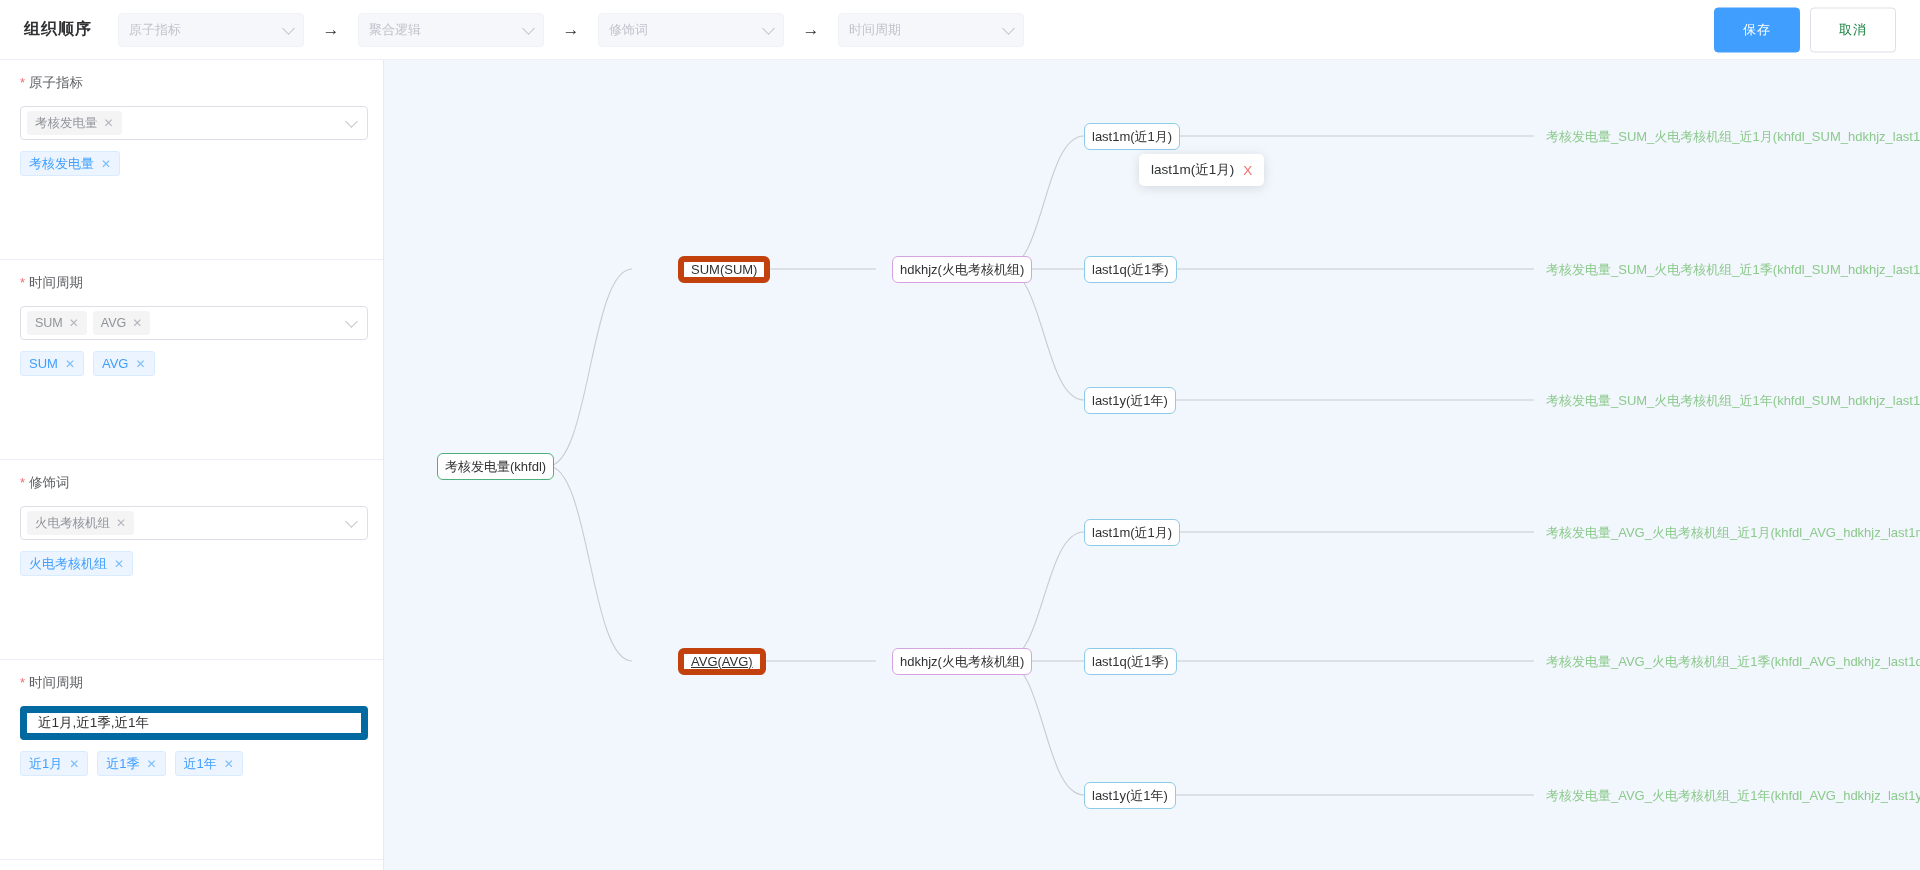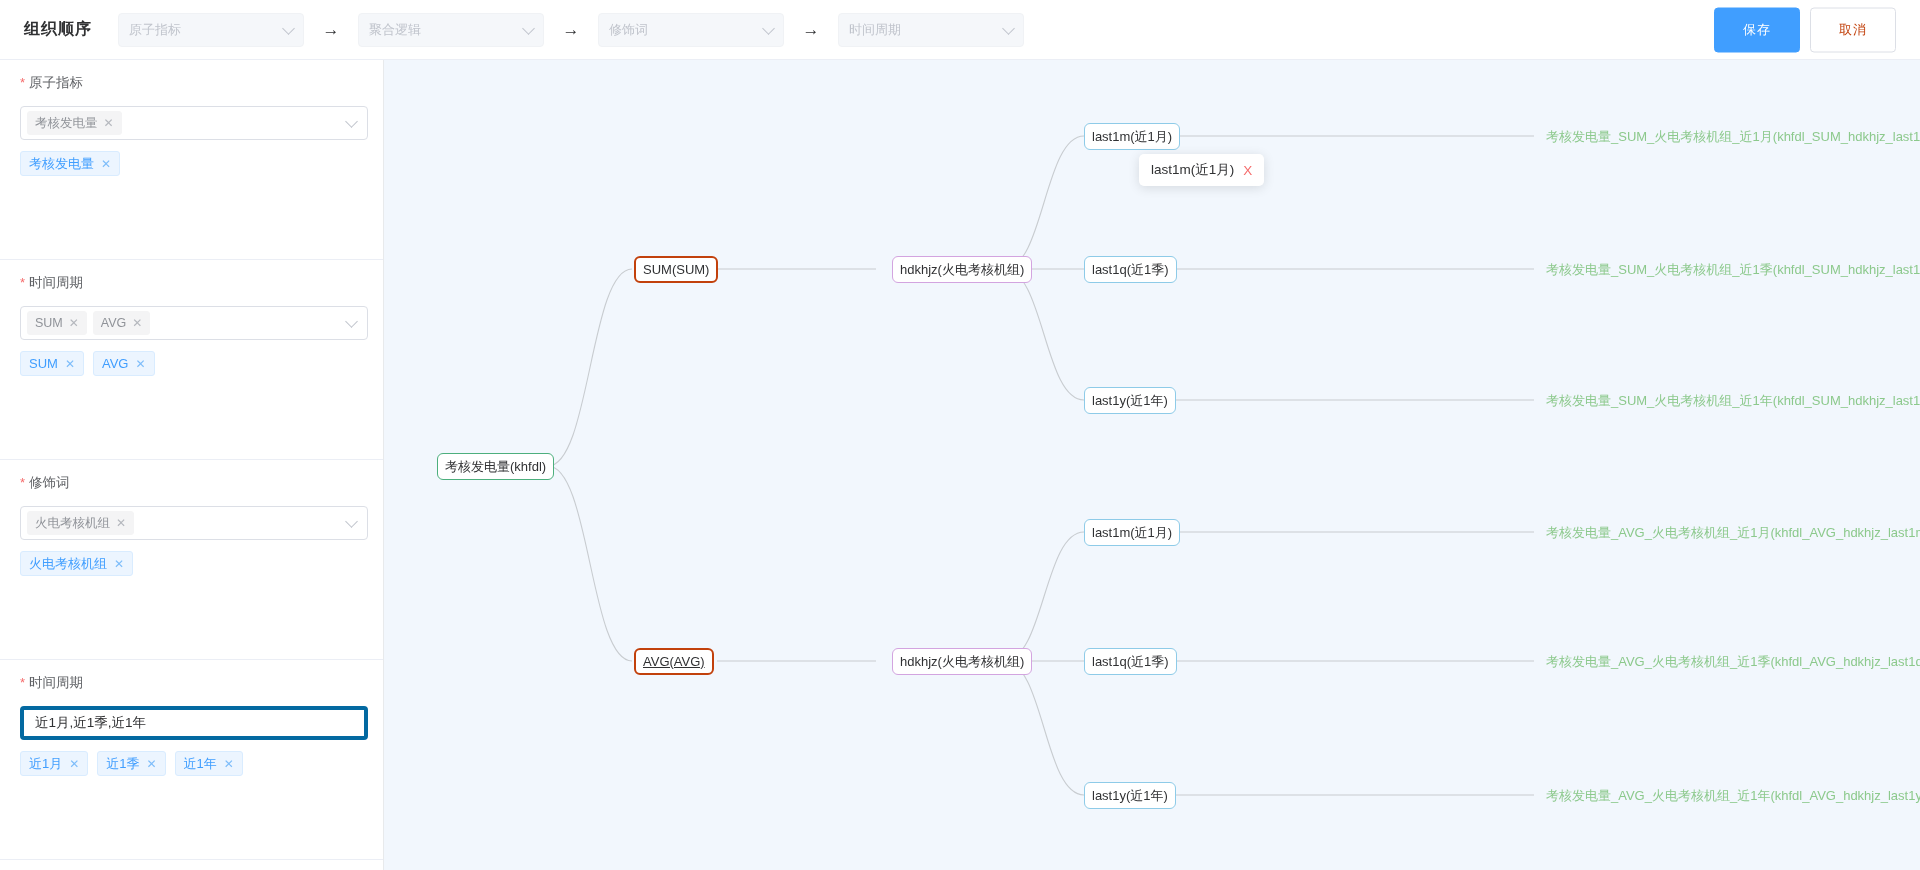--- a/index.html
+++ b/index.html
@@ -54,21 +54,21 @@
     position: absolute; right: 24px; top: 50%; transform: translateY(-50%);
     display: flex; gap: 10px; align-items: center;
   }
   .btn {
     height: 45px; min-width: 62px;
     border-radius: 4px; font-size: 13px;
     display: inline-flex; align-items: center; justify-content: center;
     padding: 0 28px; cursor: pointer; letter-spacing: 1px;
   }
   .btn-primary { background: #409eff; color: #fff; border: 1px solid #409eff; }
-  .btn-default { background: #fff; color: #c2410c; border: 1px solid #dcdfe6; }
+  .btn-default { background: #fff; color: #15803d; border: 1px solid #dcdfe6; }
 
   
   .sidebar {
     position: absolute; left: 0; top: 60px;
     width: 384px; height: 810px;
     background: #ffffff;
     border-right: 1px solid #e8eaec;
     overflow: hidden;
   }
   .side-section {
@@ -113,21 +113,21 @@
   .tag-blue {
     background: #ecf5ff; color: #409eff;
     border: 1px solid #d9ecff; border-radius: 3px;
     height: 25px; display: inline-flex; align-items: center;
     padding: 0 8px; font-size: 13px; white-space: nowrap;
   }
   .tag-blue .x { margin-left: 7px; color: #7cbcfa; font-size: 12px; cursor: pointer; }
 
   .text-input {
     width: 348px; height: 34px;
-    border: 4px solid #0369a1; border-radius: 4px;
+    border: 7px solid #0369a1; border-radius: 4px;
     background: #fff; color: #303133;
     font-size: 13.5px; padding: 0 11px;
     font-family: inherit; outline: none;
   }
 
   
   .canvas {
     position: absolute; left: 384px; top: 60px;
     width: 1536px; height: 810px;
     background: #f2f7fd;
@@ -139,21 +139,21 @@
     position: absolute;
     background: #ffffff;
     border-radius: 6px;
     font-size: 13px; color: #303133;
     height: 27px;
     display: inline-flex; align-items: center;
     padding: 0 7px; white-space: nowrap;
     cursor: pointer;
   }
   .node-root   { border: 1px solid #4caf7d; }
-  .node-calc   { border: 2px solid #c2410c; }
+  .node-calc   { border: 6px solid #c2410c; margin-left: 44px; }
   .node-mod    { border: 1px solid #d3a4e0; margin-left: 15px; }
   .node-time   { border: 1px solid #8ecbe8; }
 
   .result-label {
     position: absolute;
     font-size: 13px; color: #8cc98c;
     white-space: nowrap; cursor: default;
   }
 
   .popover {

